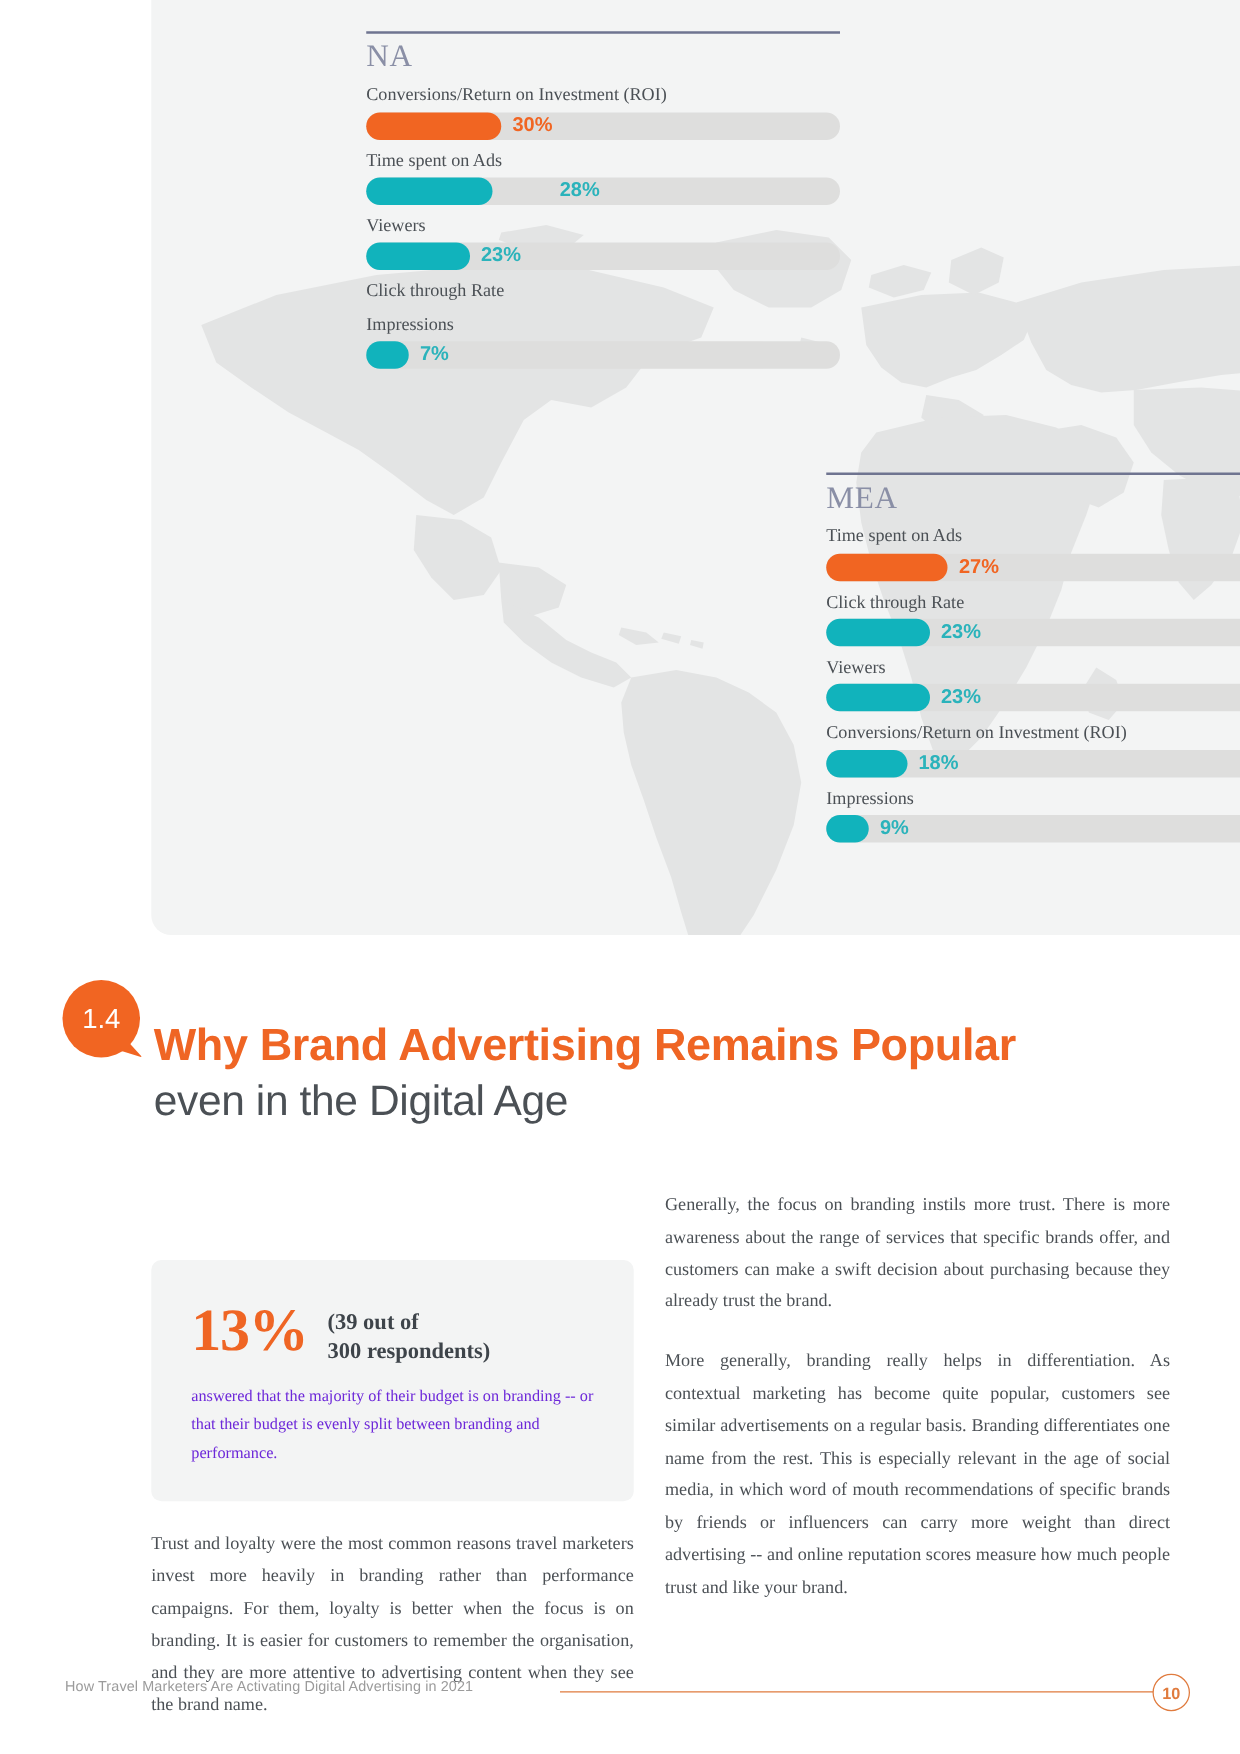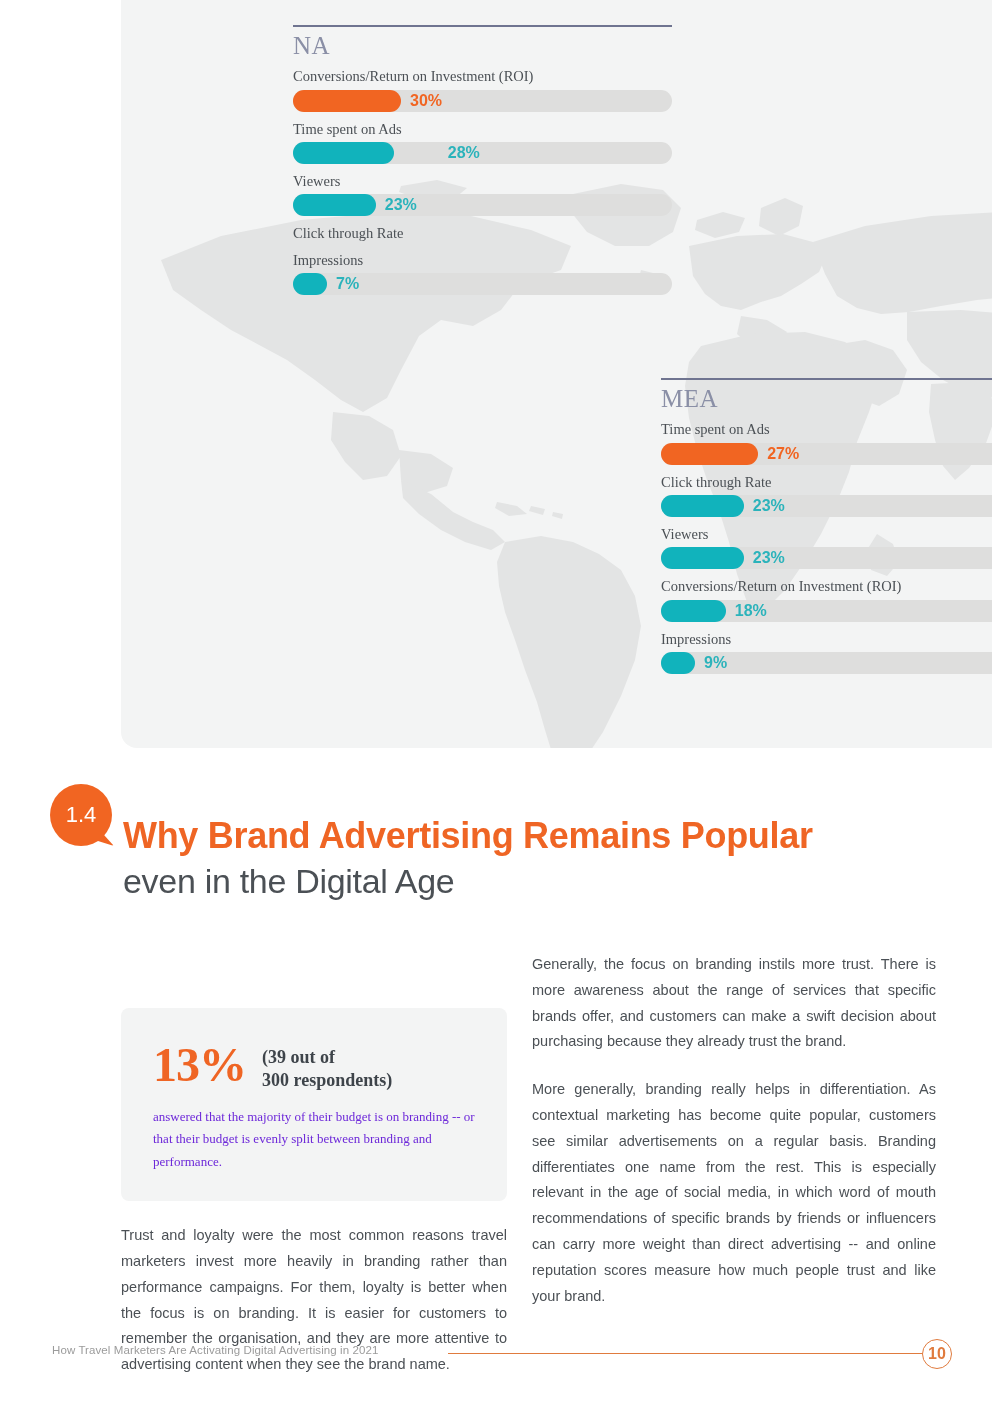--- a/index.html
+++ b/index.html
@@ -107,41 +107,41 @@
     line-height:1.28; padding-top:4px;
   }
   .stat-body {
     font-family:"Liberation Serif", serif;
     font-size:13px; color:#6d28d9; line-height:1.72;
     margin-top:14px;
   }
   .para {
     font-size:14.5px; color:#4b5055; line-height:1.78;
     text-align:justify;
-    font-family:Liberation Sans, sans-serif;
+    font-family:Liberation Serif, serif;
   }
   .col-left .para { margin-top: 22px; }
   .col-right .para + .para { margin-top: 22px; }
 
   
   .footer { position:absolute; left:0; top:1340px; width:872px; height:40px; }
   .footer-text {
     position:absolute; left:52px; top:4px;
     font-size:11.5px; color:#9b9b9b; letter-spacing:0.1px;
     font-family:"Liberation Sans", sans-serif;
   }
   .footer-line {
     position:absolute; left:448px; top:13px; width:478px; height:1px;
     background:#e07b3e;
   }
   .footer-page {
     position:absolute; left:922px; top:-1px; width:30px; height:30px;
     border:1.5px solid #e07b3e; border-radius:50%;
     display:flex; align-items:center; justify-content:center;
-    color:#e07b3e; font-size:16px; font-weight:700;
+    color:#e07b3e; font-size:13px; font-weight:700;
     background:#fff;
     font-family:"Liberation Sans", sans-serif;
   }
 </style>
 </head>
 <body>
 
 <div class="page">
 
   <div class="map-panel">

